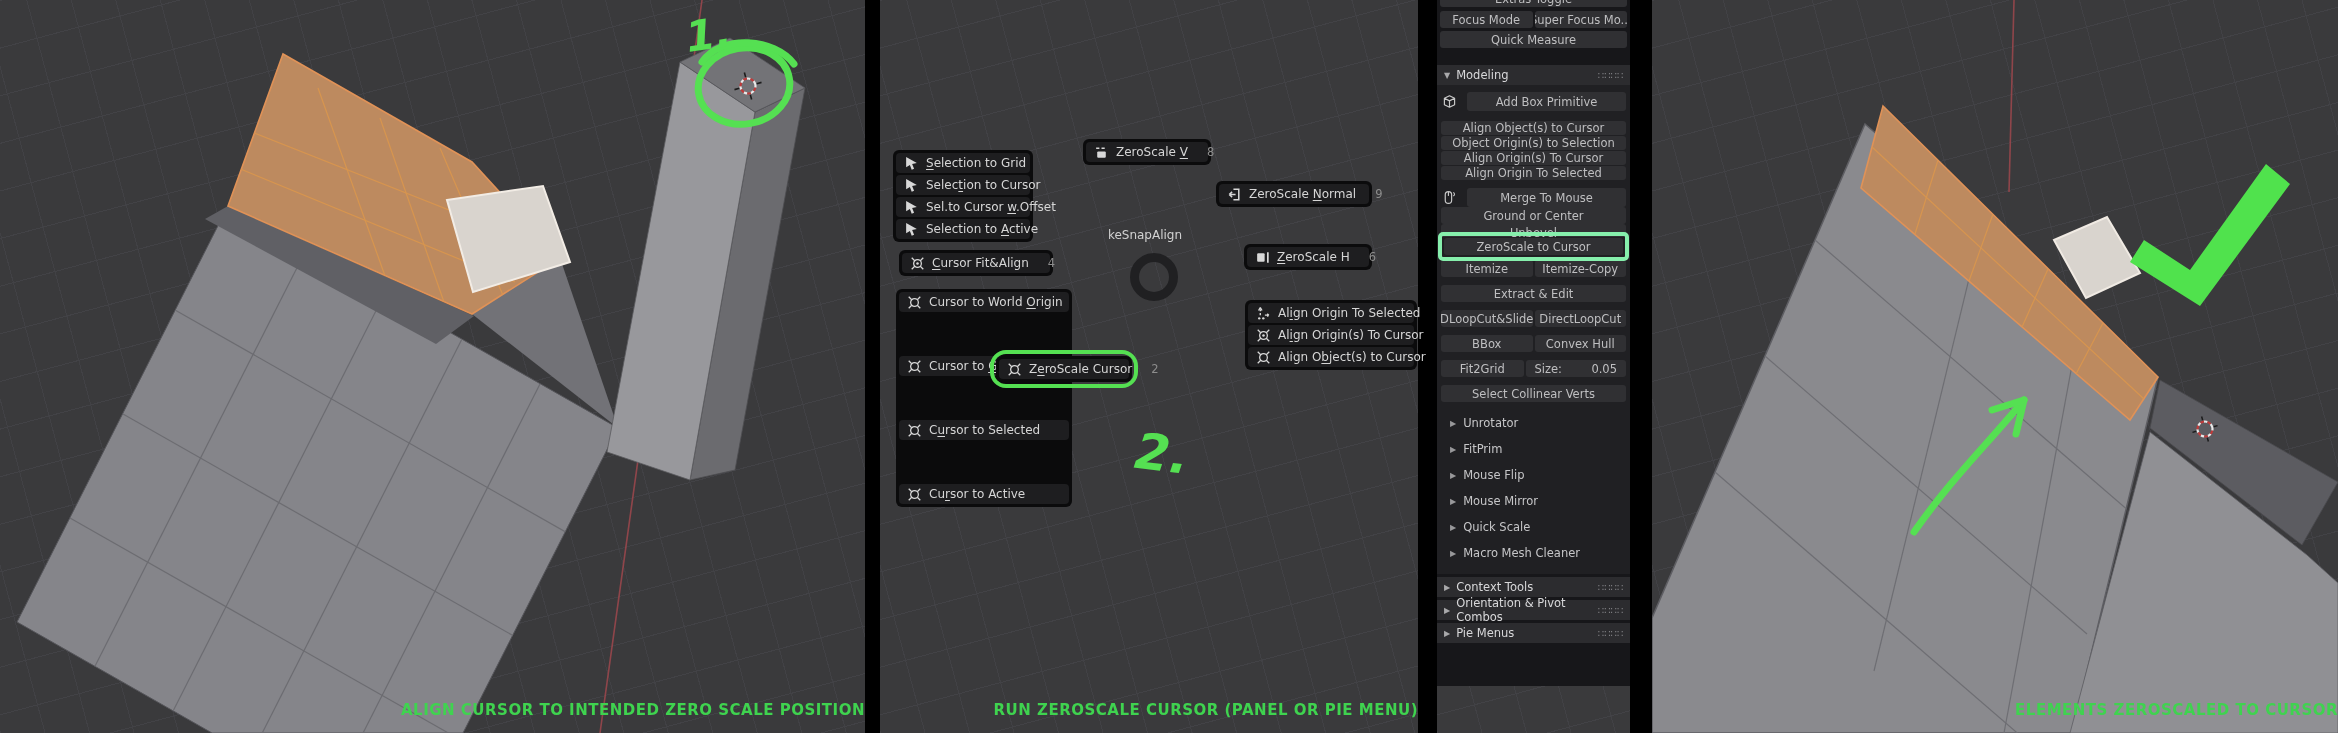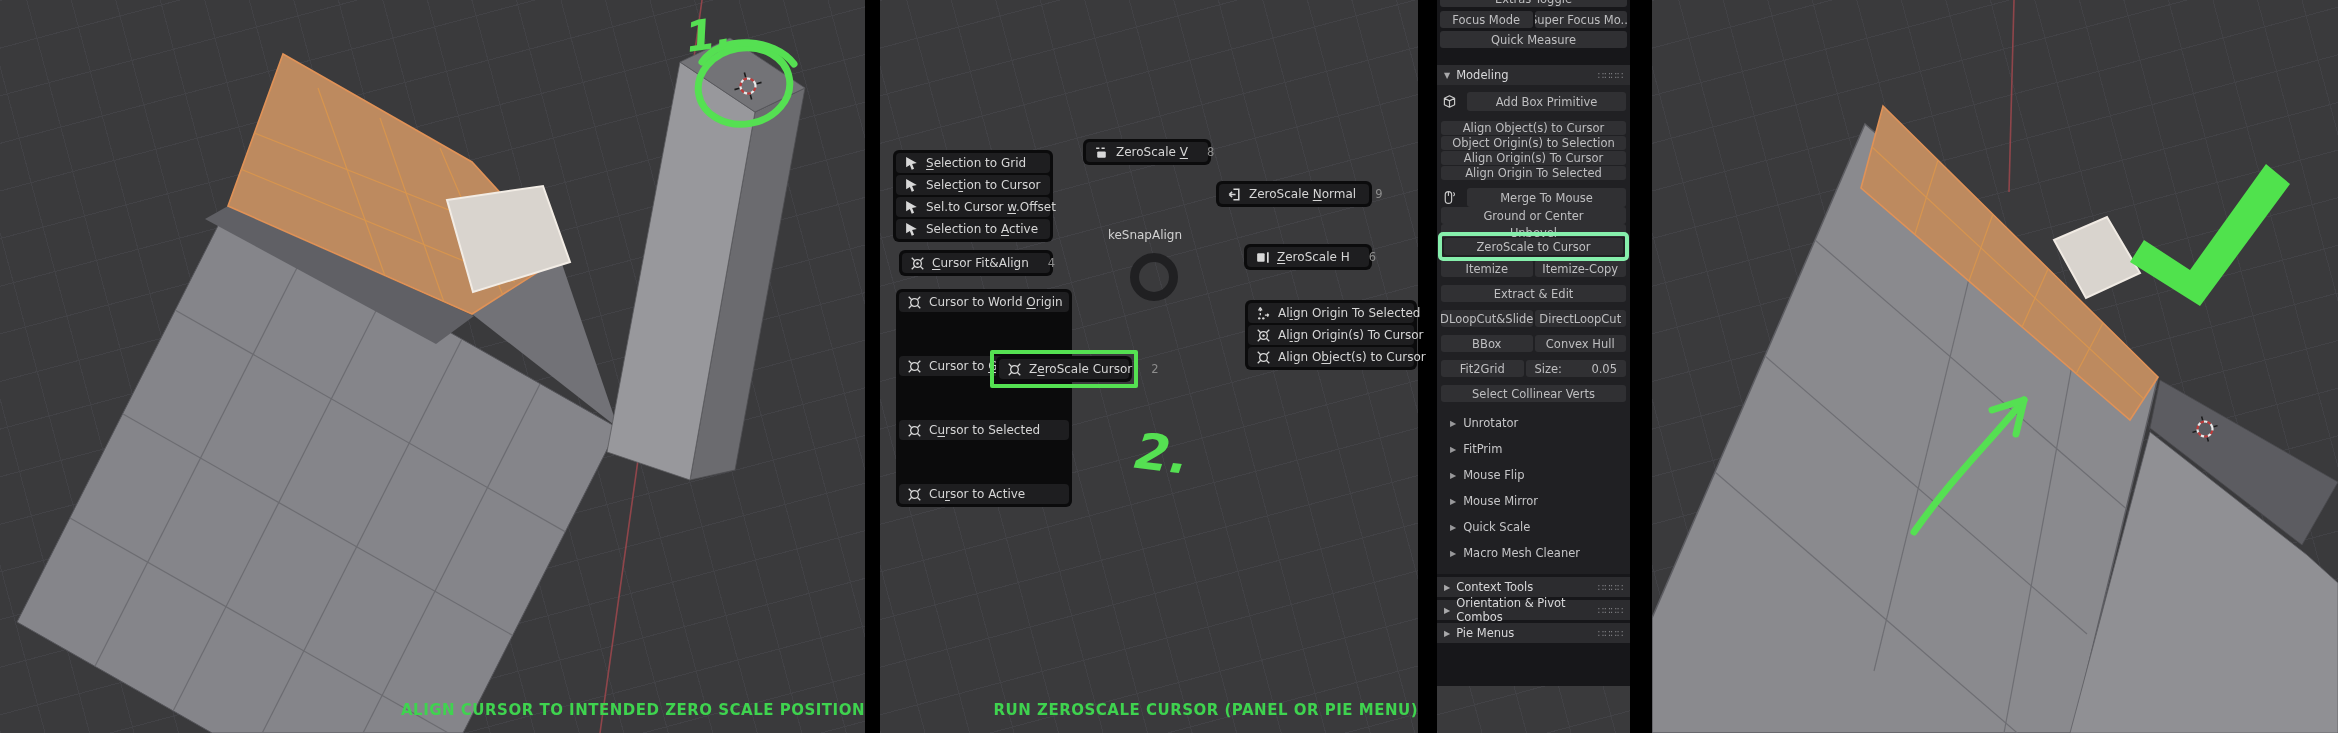--- a/index.html
+++ b/index.html
@@ -19,21 +19,21 @@
 
   
   .pie-group{position:absolute;background:#0b0b0c;border-radius:6px;padding:3px;
     display:flex;flex-direction:column;gap:2px;box-sizing:border-box;}
   .pie-item{display:flex;align-items:center;gap:7px;background:#1e1e20;border-radius:4px;
     padding:0 8px;height:20px;font-size:12px;color:#d6d6d6;white-space:nowrap;}
   .pie-item .pie-key{margin-left:auto;color:#8d8d8d;padding-left:12px;font-size:11.5px;}
   .pie-item .ic{width:15px;height:15px;flex:0 0 15px;display:inline-flex;}
   .pie-item .ic svg{width:100%;height:100%;}
   .u{text-decoration:underline;text-underline-offset:2px;}
-  .pie-highlight{position:absolute;border:4px solid #55e052;border-radius:2px;padding:2px;}
+  .pie-highlight{position:absolute;border:4px solid #55e052;border-radius:16px;padding:2px;}
   .pie-highlight .pie-group{position:static;}
   .pie-center-label{position:absolute;color:#d2d2d2;font-size:12px;text-align:center;width:140px;}
   .pie-ring{position:absolute;width:30px;height:30px;border:9px solid #202022;border-radius:50%;}
   .hand-number{position:absolute;color:#55e052;font-size:50px;font-style:italic;
     font-weight:bold;transform:rotate(7deg);}
 
   
   .sb-surface{position:absolute;left:0;right:0;top:0;height:686px;background:#17171a;padding-left:44px;}
   .sb{position:absolute;left:0;top:0;right:0;font-size:11.5px;color:#bdbdbf;}
   .sb-partial{height:8px;overflow:hidden;position:relative;margin:0 3px;}
@@ -114,21 +114,21 @@
     <path d="M702,62 C722,34 774,38 794,64" fill="none" stroke="#55e052" stroke-width="7" stroke-linecap="round"></path>
     <text x="688" y="52" fill="#55e052" font-size="42" font-style="italic" font-weight="bold" transform="rotate(-8 688 52)">1.</text>
   </svg>
   <div class="caption">ALIGN CURSOR TO INTENDED ZERO SCALE POSITION</div>
 </div>
 
 <div class="viewport" id="panel-middle">
   <div class="pie-center-label" style="left:195px;top:228px;">keSnapAlign</div>
   <div class="pie-ring" style="left:250px;top:253px;"></div>
   <div id="pie-root">
-      <div class="pie-group" style="left: 13px; top: 150px; width: 160px; position: absolute;">
+      <div class="pie-group" style="left: 13px; top: 150px; width: 140px; position: absolute;">
         <div class="pie-item">
           <span class="ic">
             <svg viewBox="0 0 14 14">
               <path d="M2 1 L12 6.5 L7.6 7.4 L9.4 12 L7.2 12.9 L5.5 8.3 L2 10.5 Z" fill="#d8d8d8"></path>
             </svg>
           </span>
           <span><span class="u">S</span>election to Grid</span>
         </div>
         <div class="pie-item">
           <span class="ic">
@@ -459,13 +459,14 @@
     <g transform="translate(553,429) rotate(-15)">
       <circle r="7.5" fill="none" stroke="#e8e8e8" stroke-width="2.2" stroke-dasharray="3.6 3.6"></circle>
       <circle r="7.5" fill="none" stroke="#c03b3b" stroke-width="2.2" stroke-dasharray="3.6 3.6" stroke-dashoffset="3.6"></circle>
       <path d="M0,-13 V-9 M0,9 V13 M-13,0 H-9 M9,0 H13" stroke="#1c1c1c" stroke-width="1.5"></path>
     </g>
 
     <polygon points="492,240 538,270 614,164 638,184 548,306 478,262" fill="#50e24d"></polygon>
     <path d="M262,532 C300,478 332,448 372,400" fill="none" stroke="#55e052" stroke-width="7" stroke-linecap="round"></path>
     <path d="M372,400 L340,410 M372,400 L364,434" fill="none" stroke="#55e052" stroke-width="7" stroke-linecap="round"></path>
   </svg>
+  <div class="caption">ELEMENTS ZEROSCALED TO CURSOR</div>
 </div>
 
 </body></html>

